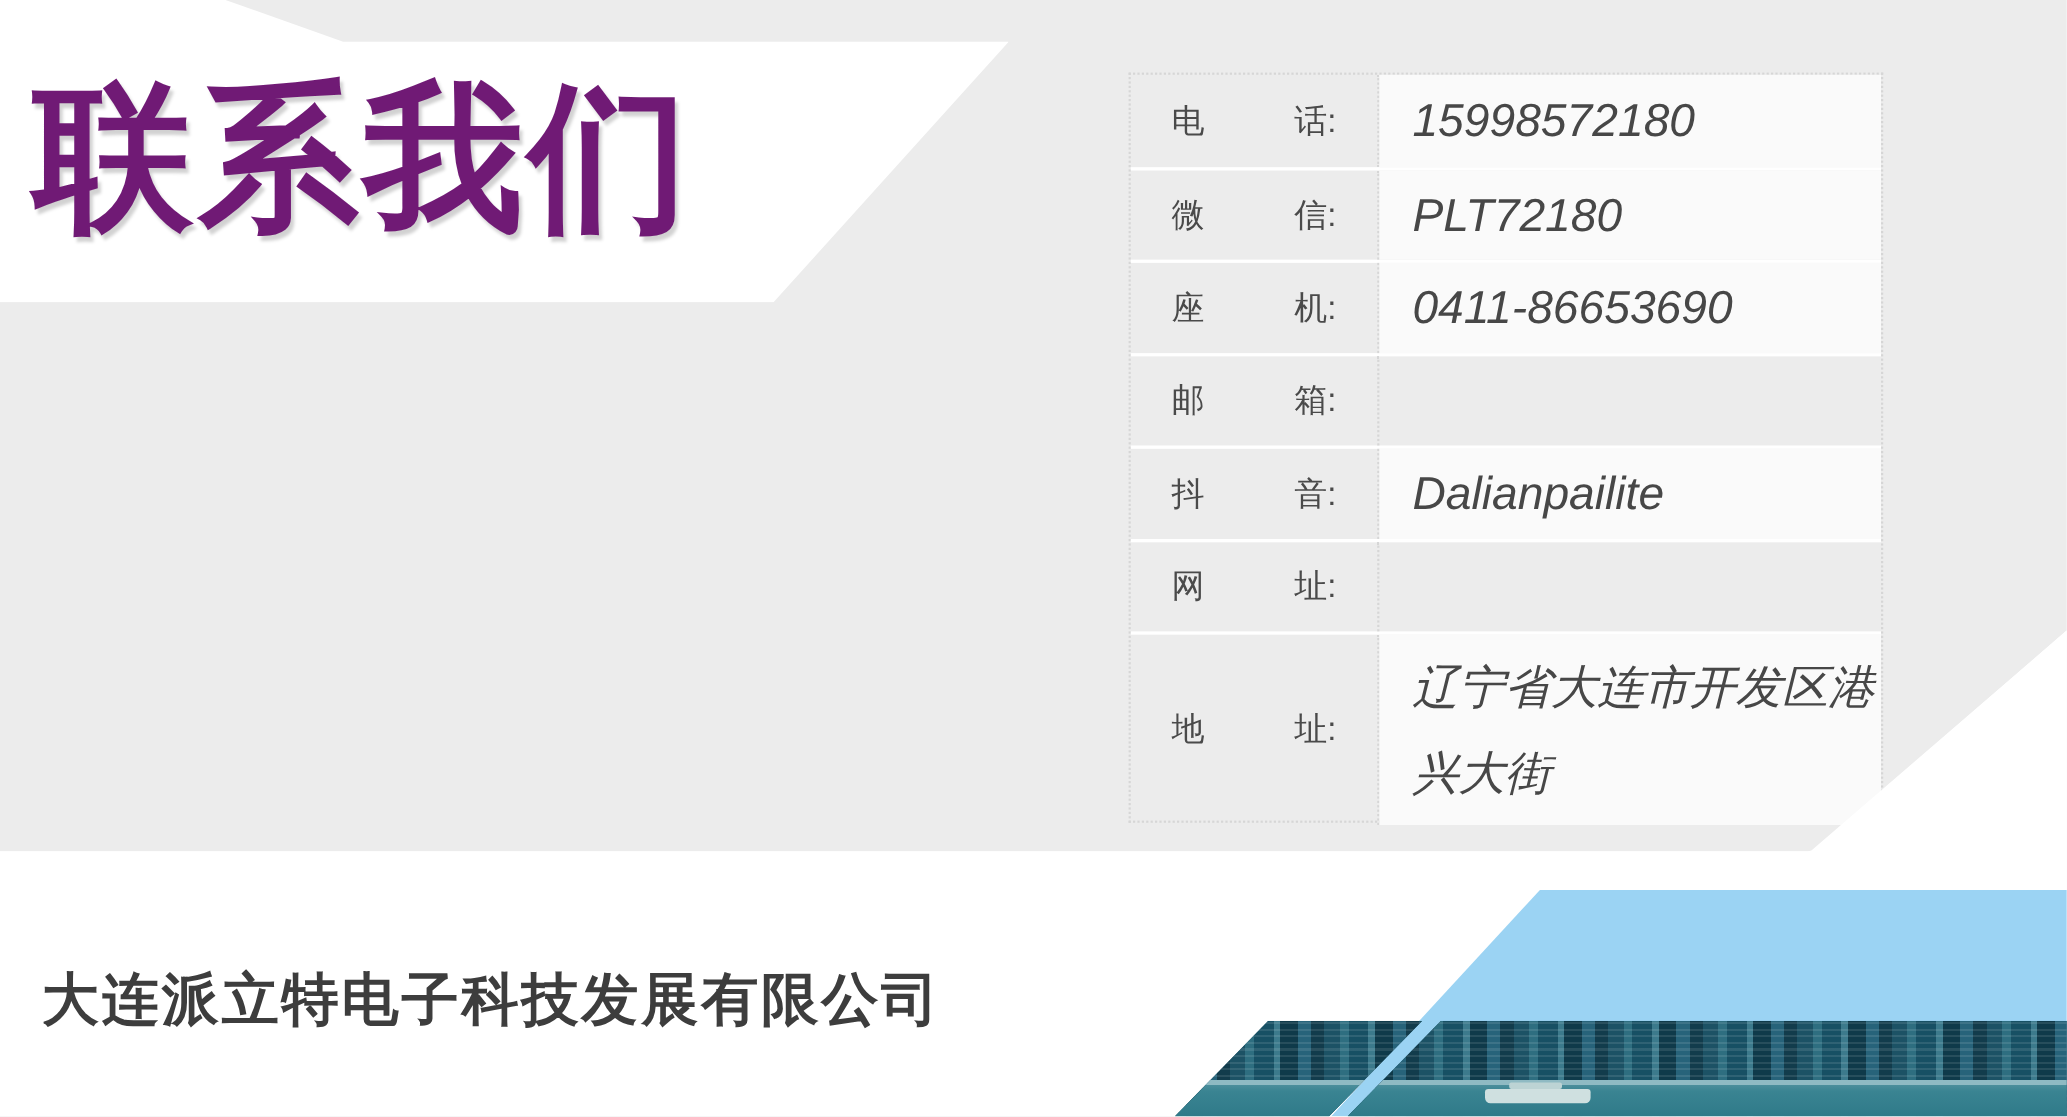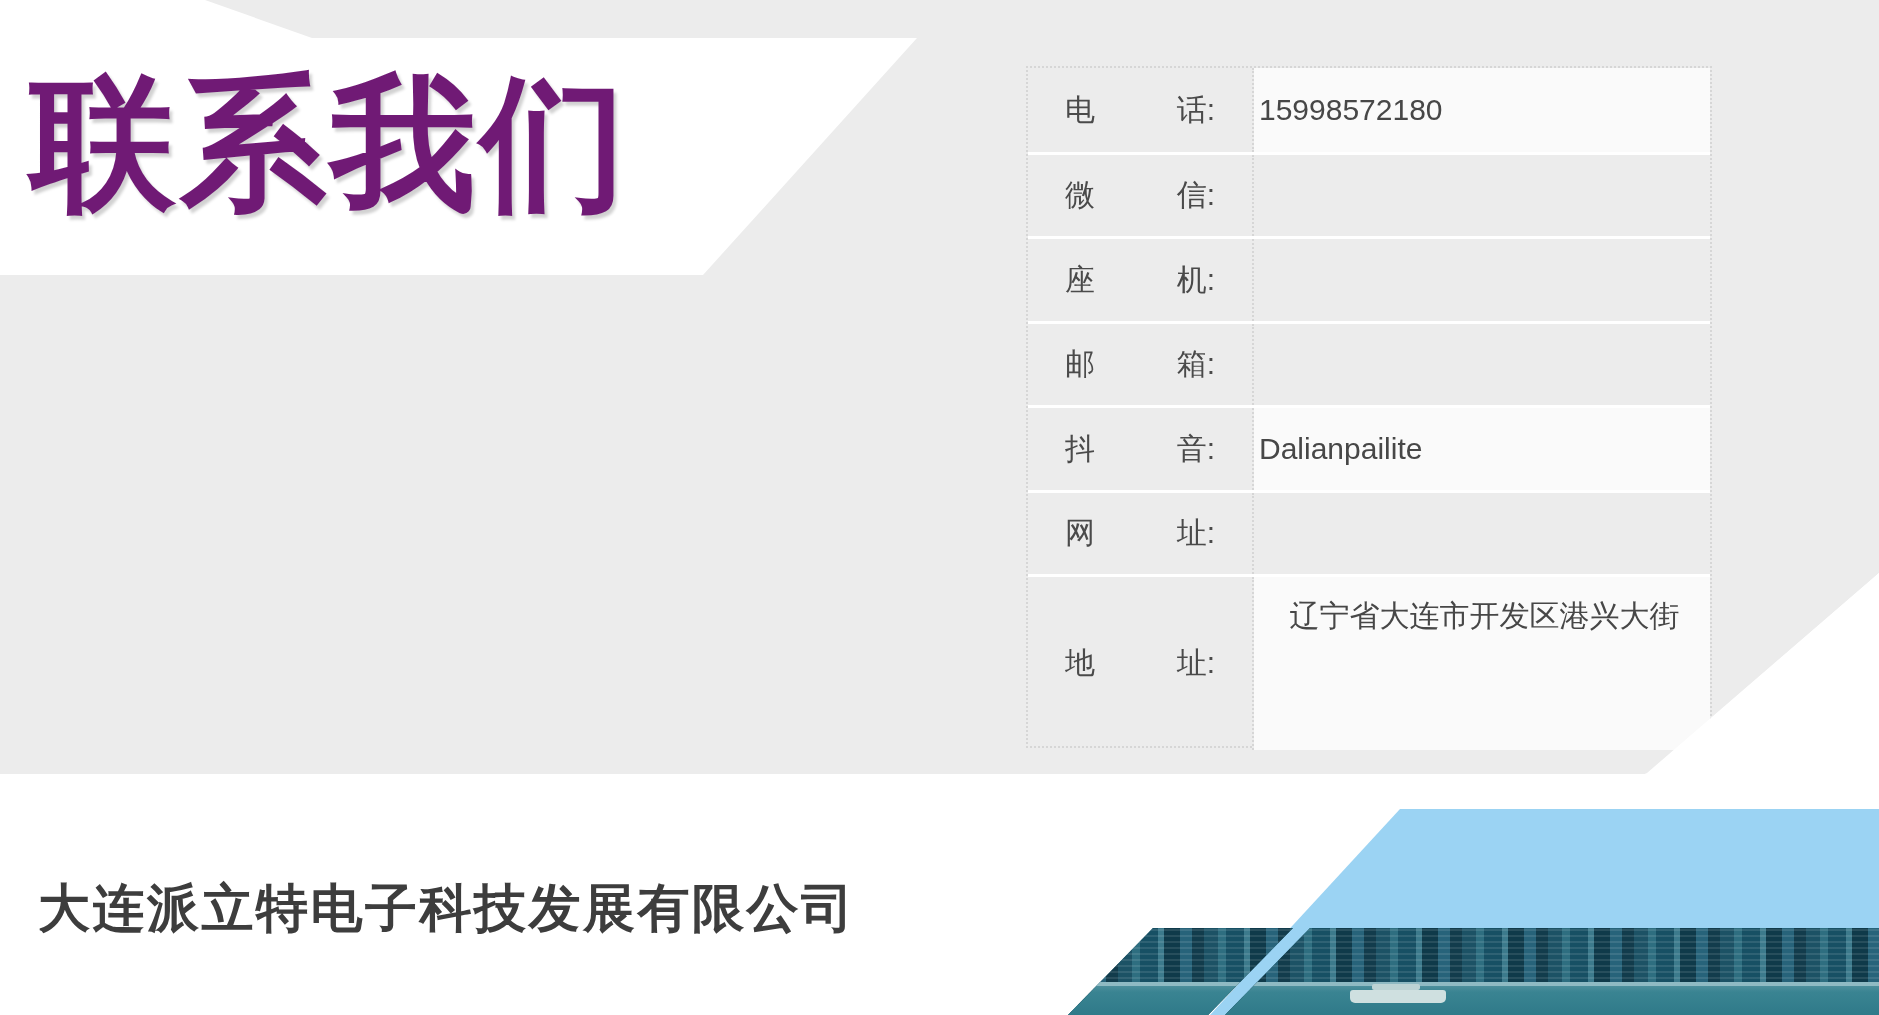--- a/index.html
+++ b/index.html
@@ -37,24 +37,24 @@
   .tlabel{
     width:226px;box-sizing:border-box;flex:none;
     border-right:2px dotted #d6d6d6;
     display:flex;align-items:center;justify-content:space-between;
     padding:0 37px;
     font-size:30px;color:#4a4a4a;
   }
   .tvalue{
     flex:1;background:#fafafa;
     display:flex;align-items:center;
-    padding-left:5px;box-sizing:border-box;
-    font-size:30px;color:#474747;
+    padding-left:30px;box-sizing:border-box;
+    font-size:42px;color:#474747;font-style:italic;
   }
-  .tvalue.multiline{flex-direction:row;align-items:flex-start;justify-content:center;line-height:78px;}
+  .tvalue.multiline{flex-direction:column;align-items:flex-start;justify-content:center;line-height:78px;}
   .h84{height:84px;} .h85{height:85px;} .h176{height:176px;}
   
   .white-cut{
     position:absolute;left:1060px;top:573px;width:819px;height:442px;
     background:#ffffff;
     clip-path:polygon(587px 200px,819px 0,819px 442px,0 442px);
   }
   
   .blue-band{
     position:absolute;left:1210px;top:809px;width:669px;height:206px;
@@ -107,27 +107,29 @@
       <span>话:</span>
     </div>
     <div class="tvalue">15998572180</div>
   </div>
 
   <div class="trow h84">
     <div class="tlabel">
       <span>微</span>
       <span>信:</span>
     </div>
+    <div class="tvalue">PLT72180</div>
   </div>
 
   <div class="trow h85">
     <div class="tlabel">
       <span>座</span>
       <span>机:</span>
     </div>
+    <div class="tvalue">0411-86653690</div>
   </div>
 
   <div class="trow h84">
     <div class="tlabel">
       <span>邮</span>
       <span>箱:</span>
     </div>
   </div>
 
   <div class="trow h85">

